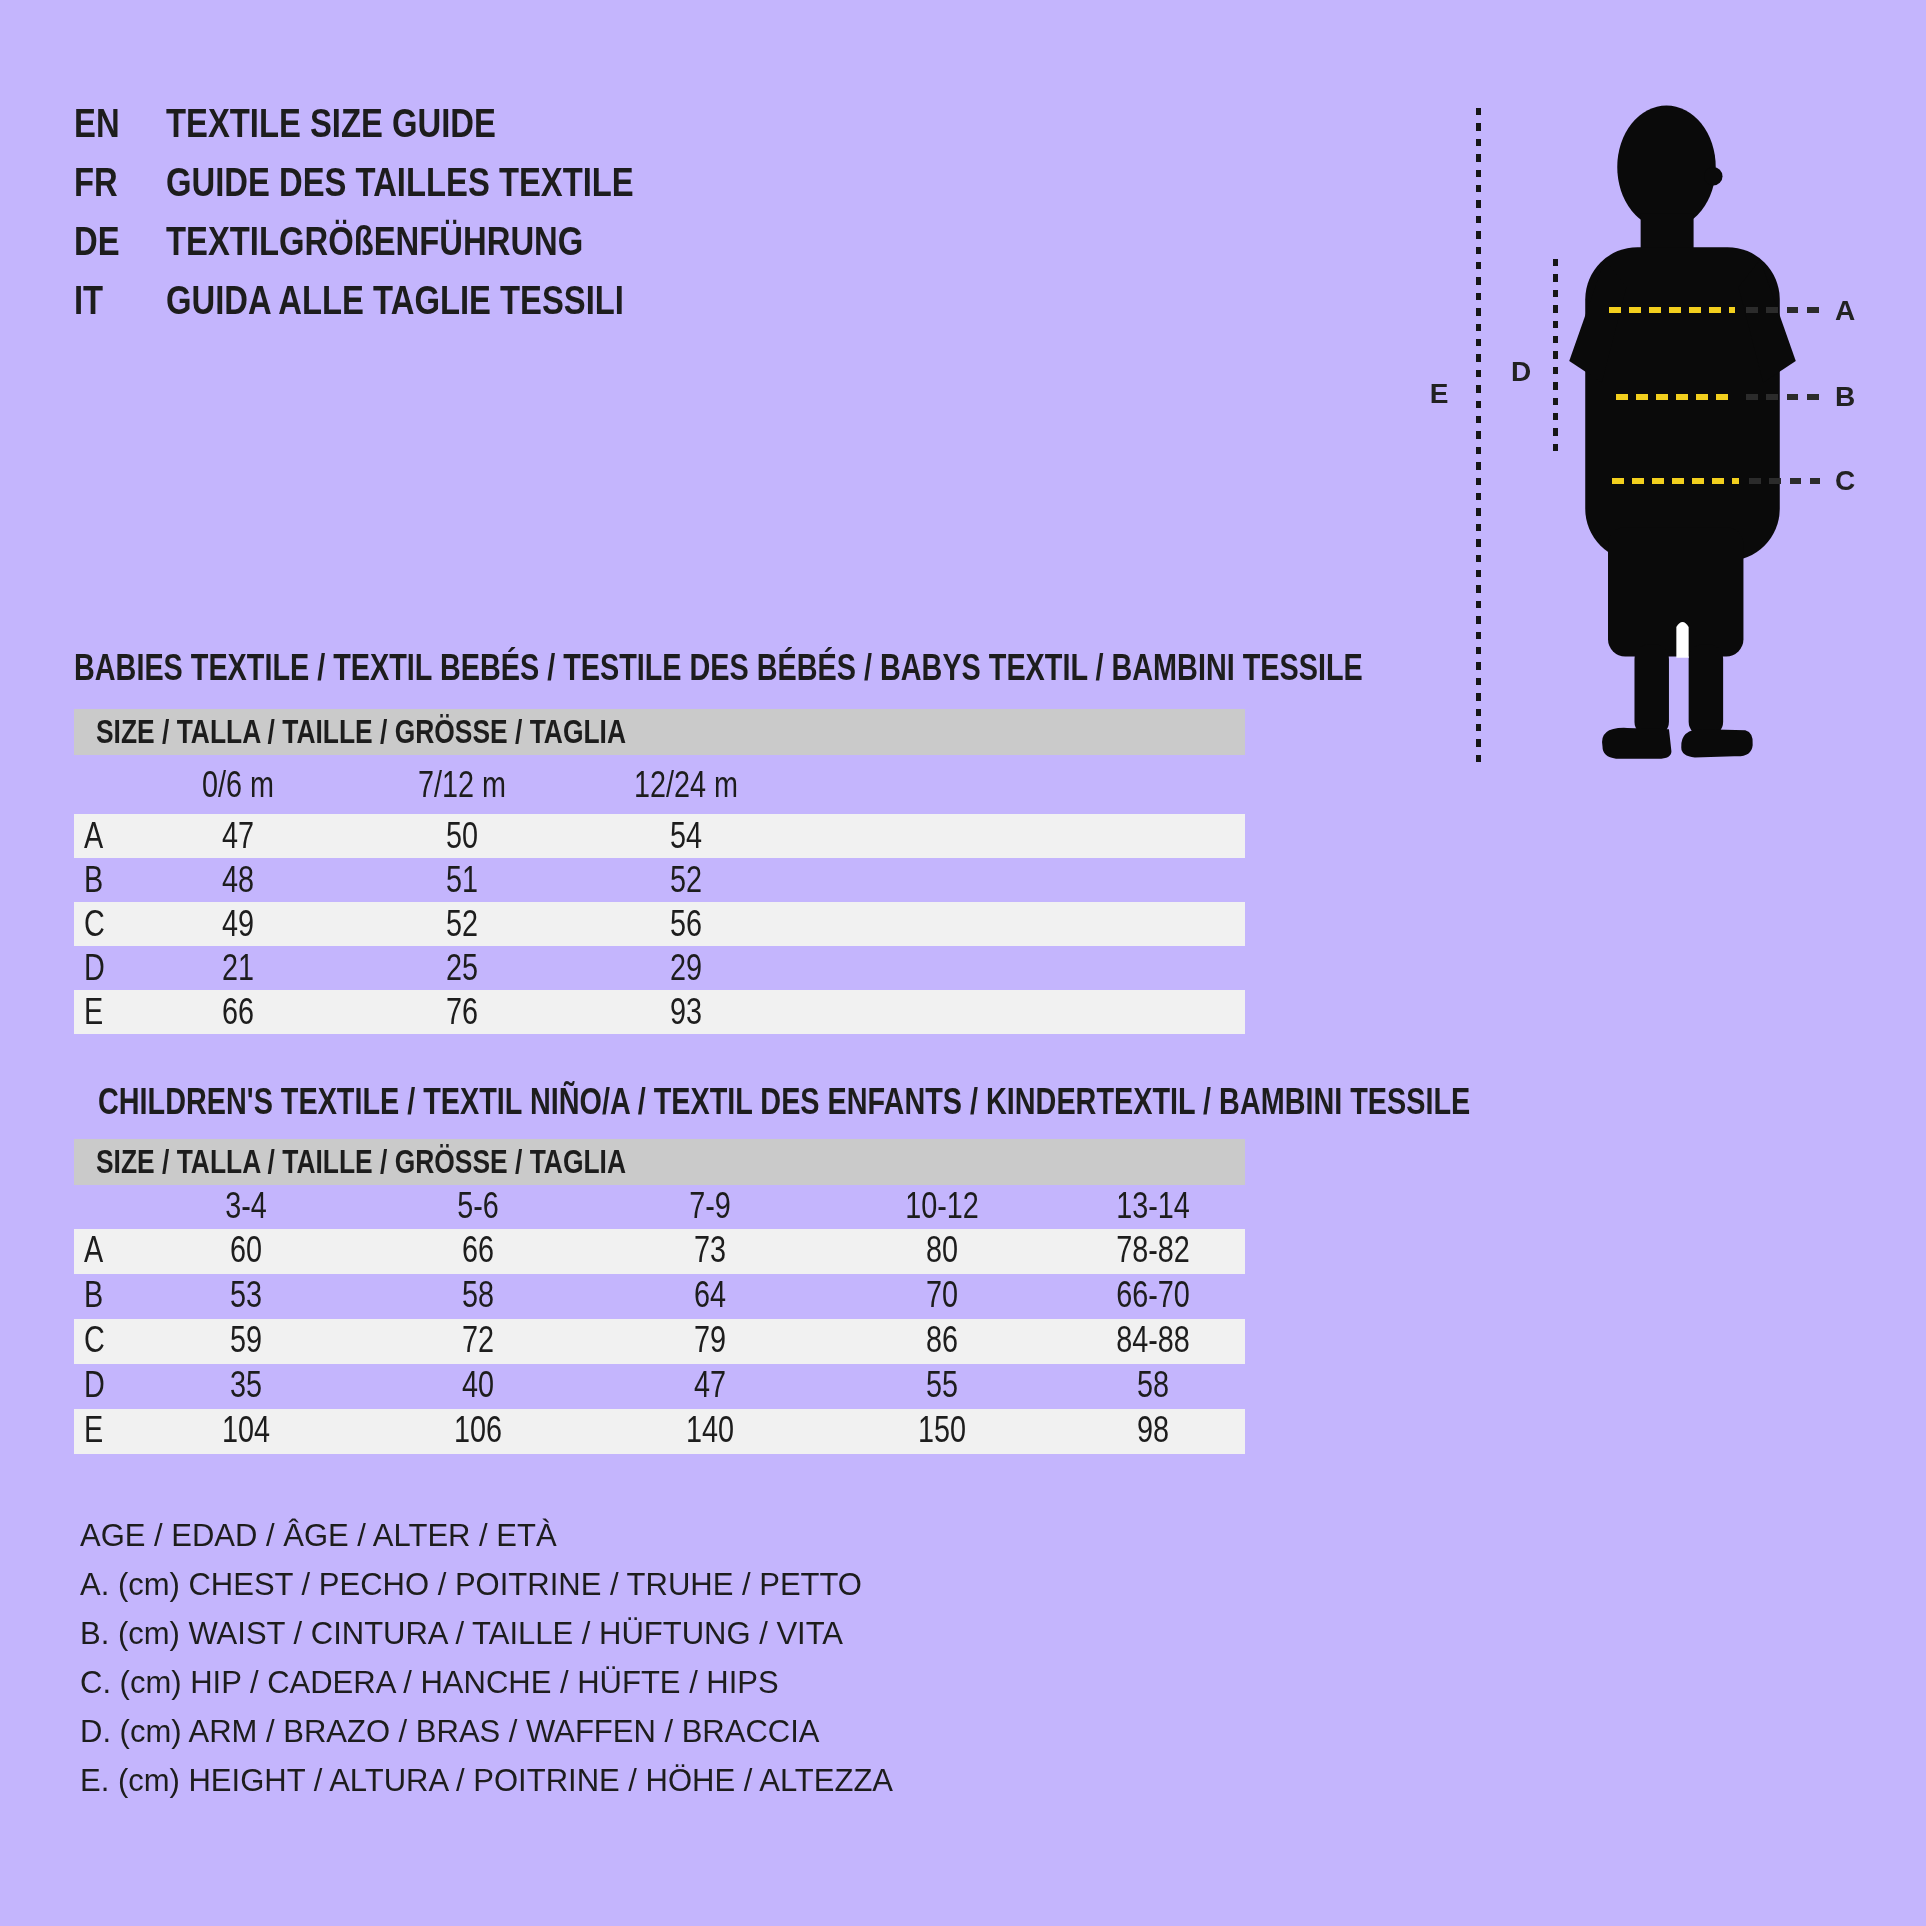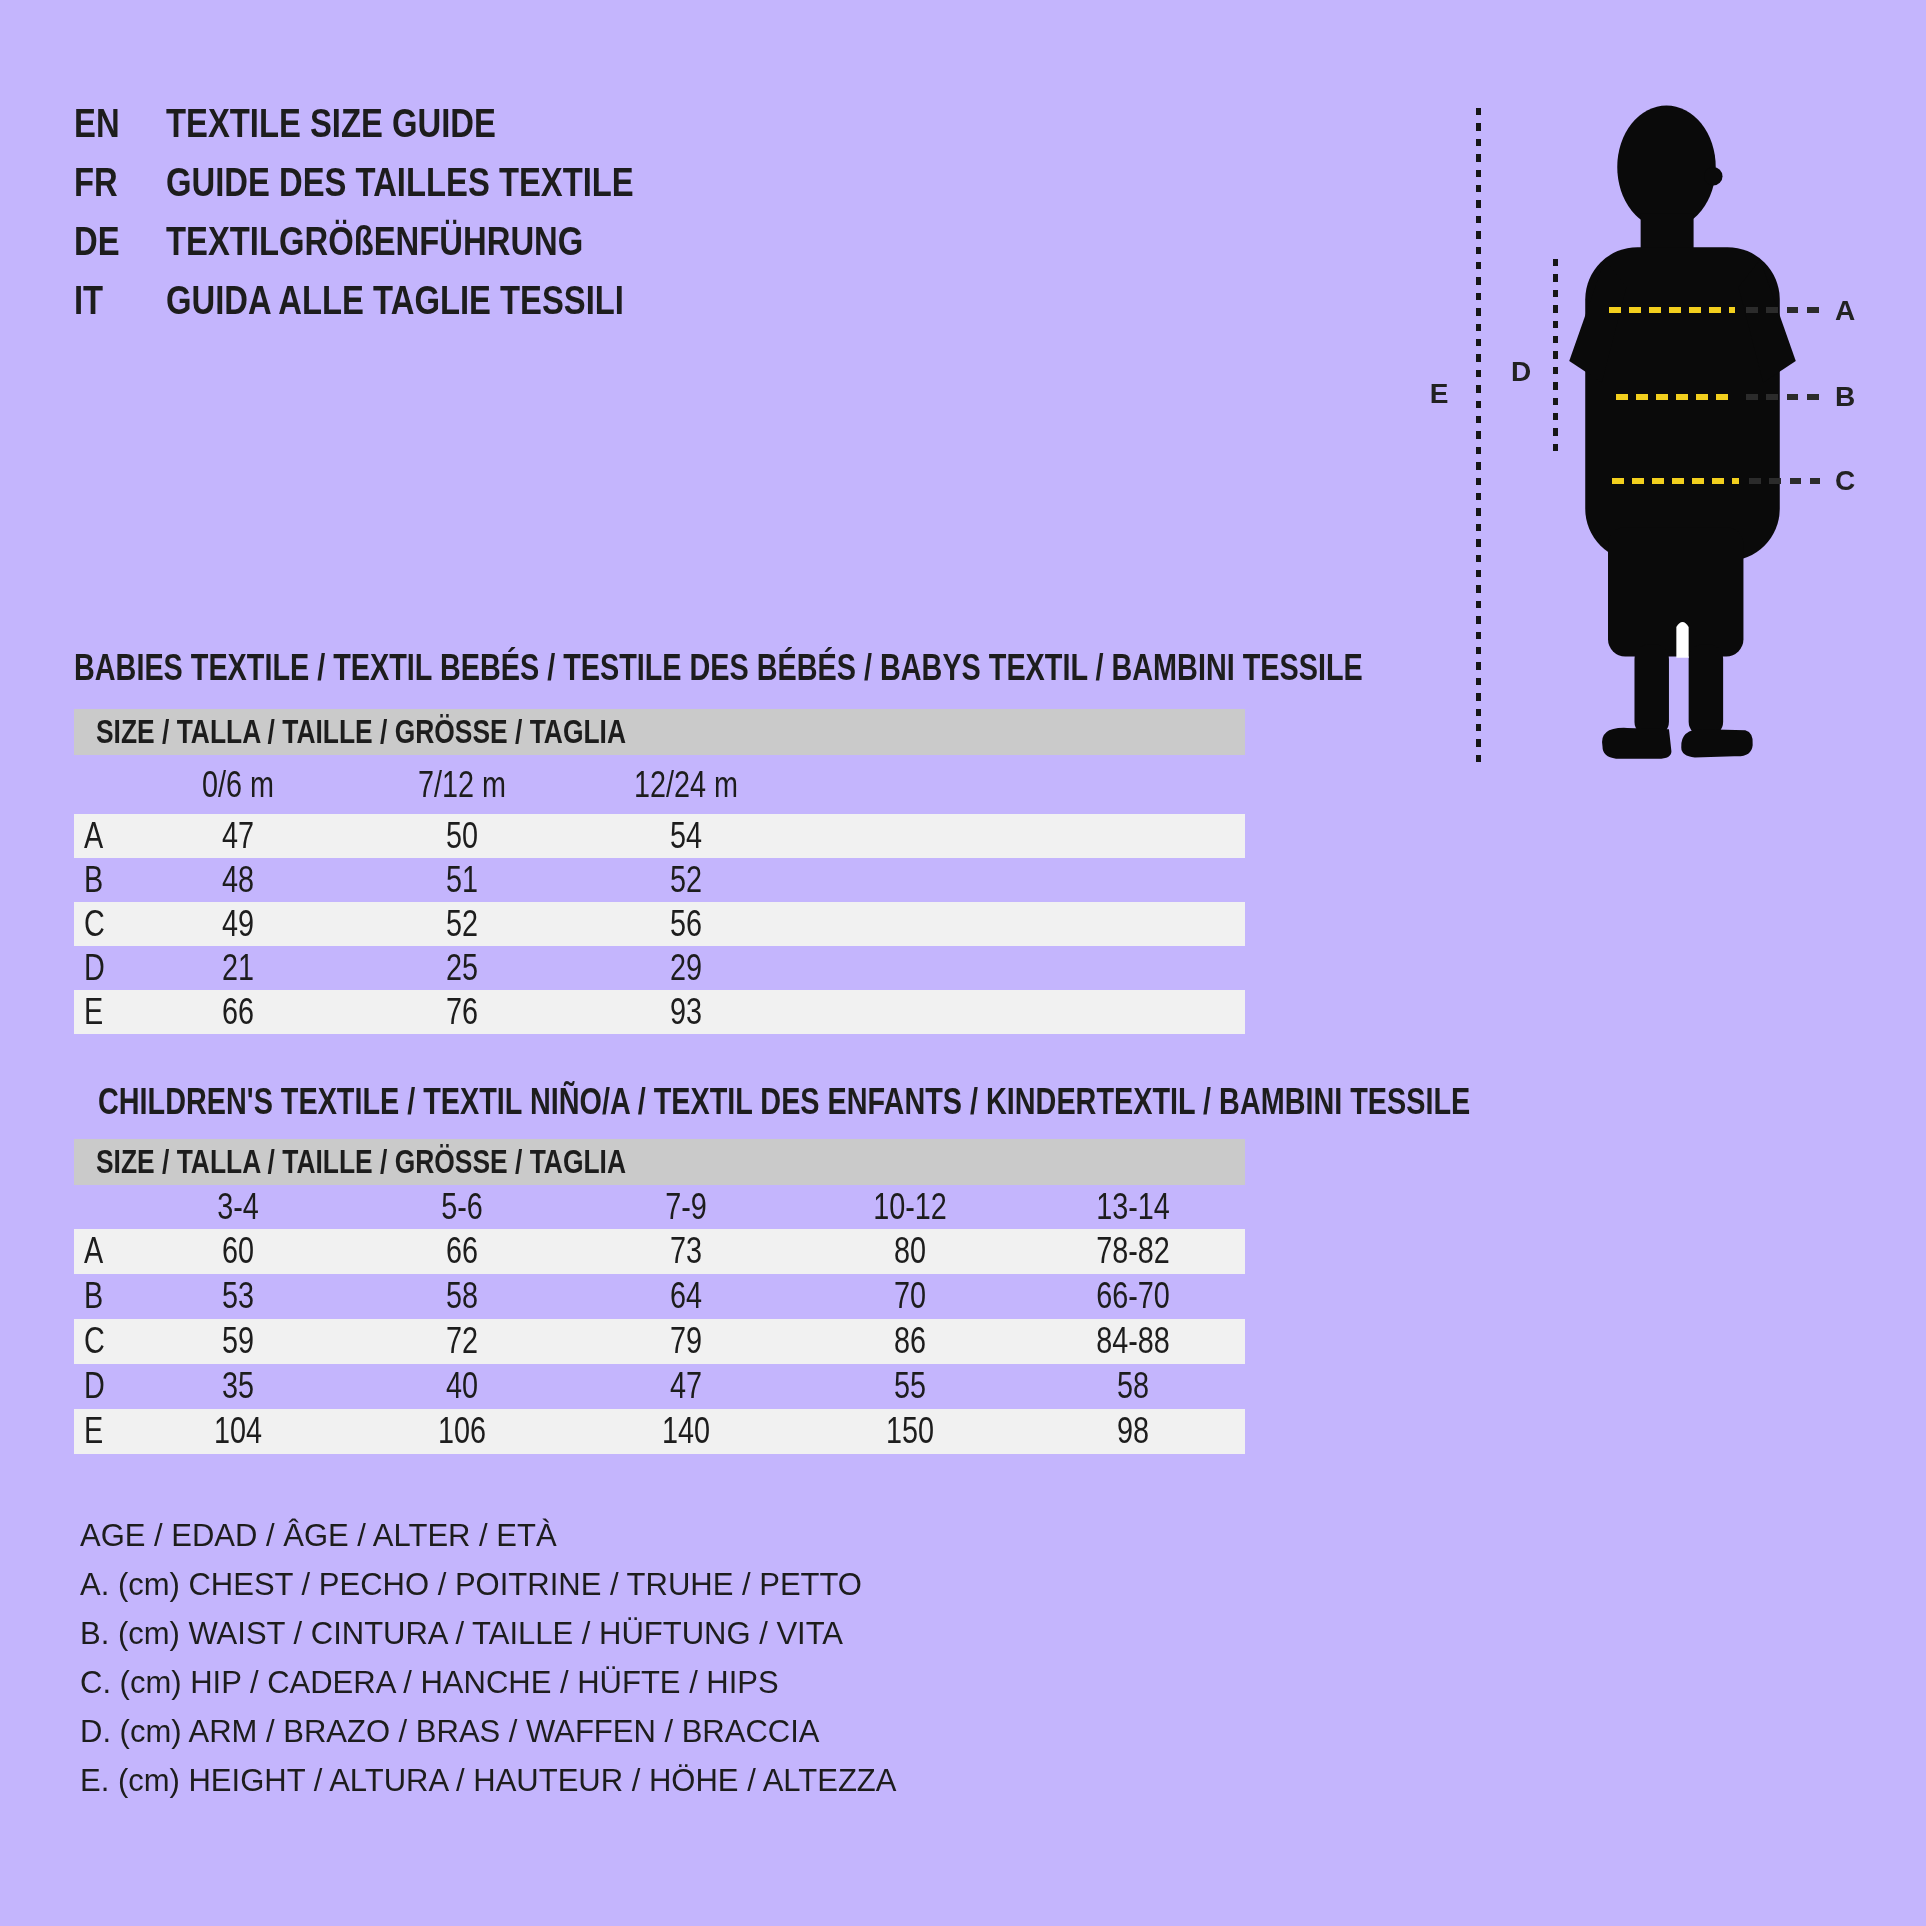--- a/index.html
+++ b/index.html
@@ -67,21 +67,21 @@
   .tbl-babies { top: 709px; }
   .tbl-children { top: 1139px; }
   .size-bar {
     height: 46px; line-height: 46px;
     background: #cacaca;
     font-size: 33px; font-weight: 600;
     padding-left: 22px; box-sizing: border-box;
   }
   .trow { display: grid; align-items: center; font-size: 36px; }
   .trow.g3 { grid-template-columns: 52px 224px 224px 224px 1fr; }
-  .trow.g5 { grid-template-columns: 52px 224px 224px 224px 224px 1fr; }
+  .trow.g5 { grid-template-columns: 52px 224px 224px 224px 224px 1fr; gap: 8px; }
   .tbl-babies .colhead { height: 59px; }
   .tbl-babies .rows .trow { height: 44px; }
   .tbl-children .colhead { height: 44px; }
   .tbl-children .rows .trow { height: 45px; }
   .rows .trow:nth-child(odd) { background: #f1f1f1; }
   .cell.lab { padding-left: 10px; }
   .cell.val { text-align: center; }
 
   
   .legend { position: absolute; left: 80px; top: 1511px; }
@@ -260,17 +260,17 @@
       </div>
     </div>
   </div>
 
   <div class="legend">
     <div class="legend-line">AGE / EDAD / ÂGE / ALTER / ETÀ</div>
     <div class="legend-line">A. (cm) CHEST / PECHO / POITRINE / TRUHE / PETTO</div>
     <div class="legend-line">B. (cm) WAIST / CINTURA / TAILLE / HÜFTUNG / VITA</div>
     <div class="legend-line">C. (cm) HIP / CADERA / HANCHE / HÜFTE / HIPS</div>
     <div class="legend-line">D. (cm) ARM / BRAZO / BRAS / WAFFEN / BRACCIA</div>
-    <div class="legend-line">E. (cm) HEIGHT / ALTURA / HAUTEUR / HÖHE / ALTEZZA</div>
+    <div class="legend-line">E. (cm) HEIGHT / ALTURA / POITRINE / HÖHE / ALTEZZA</div>
   </div>
 
 </div>
 
 
 </body></html>

